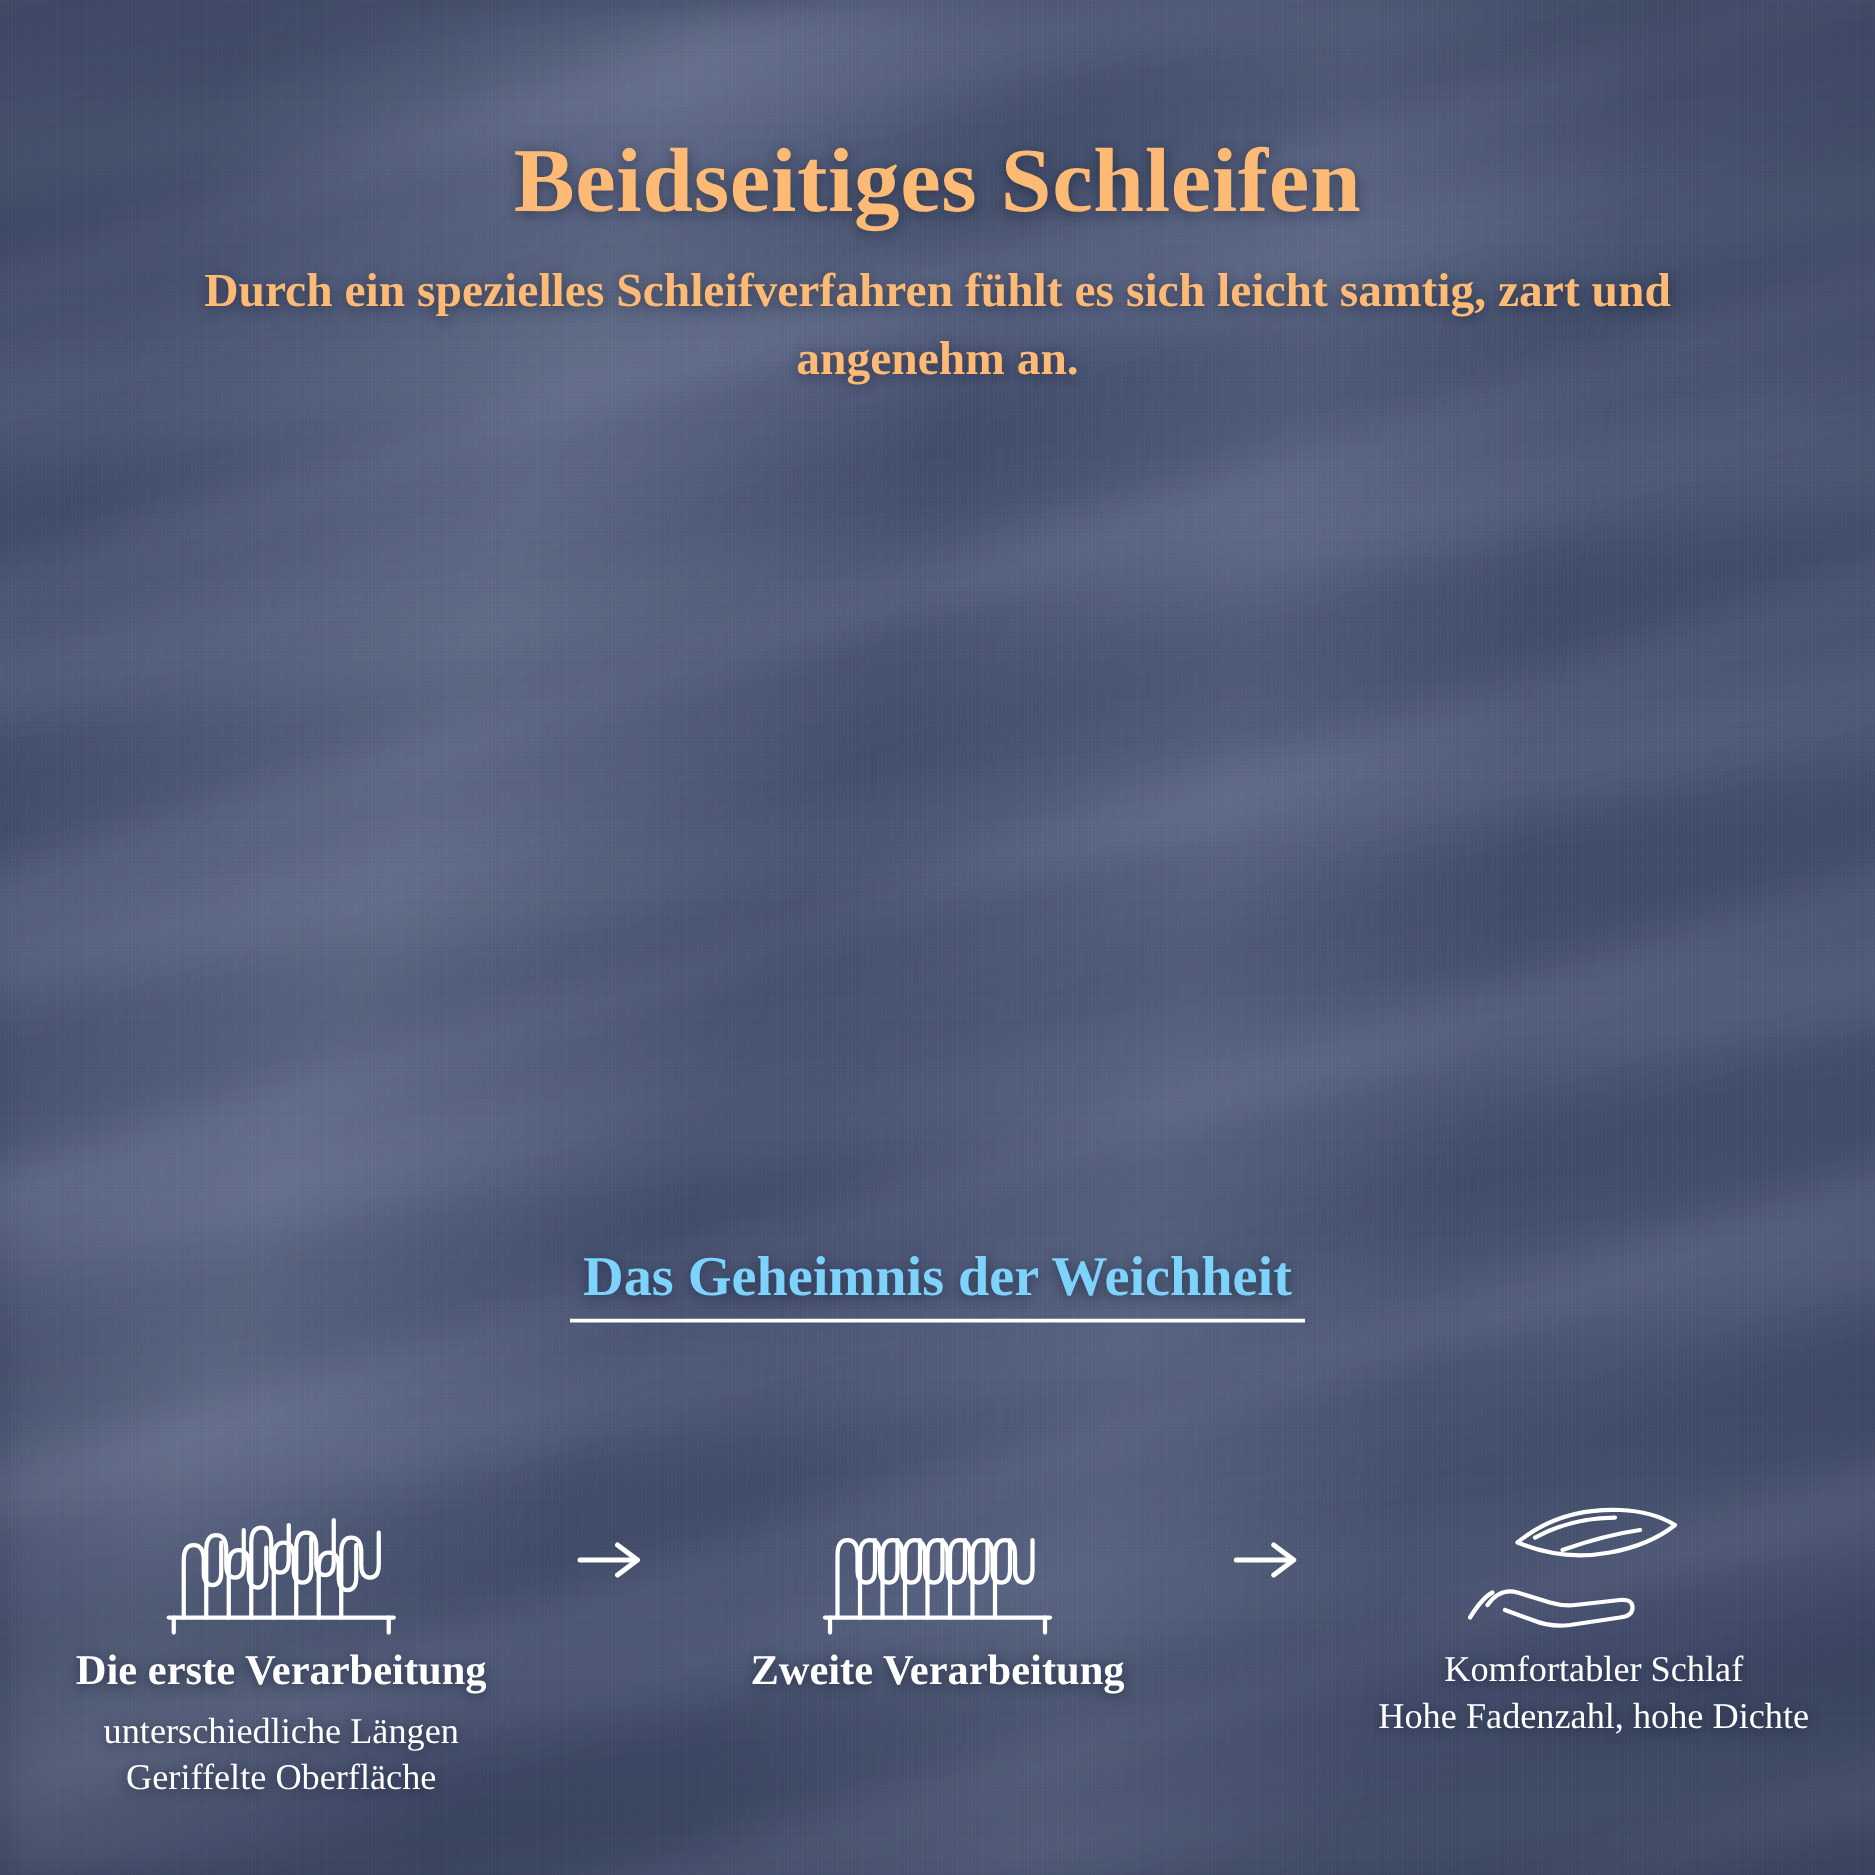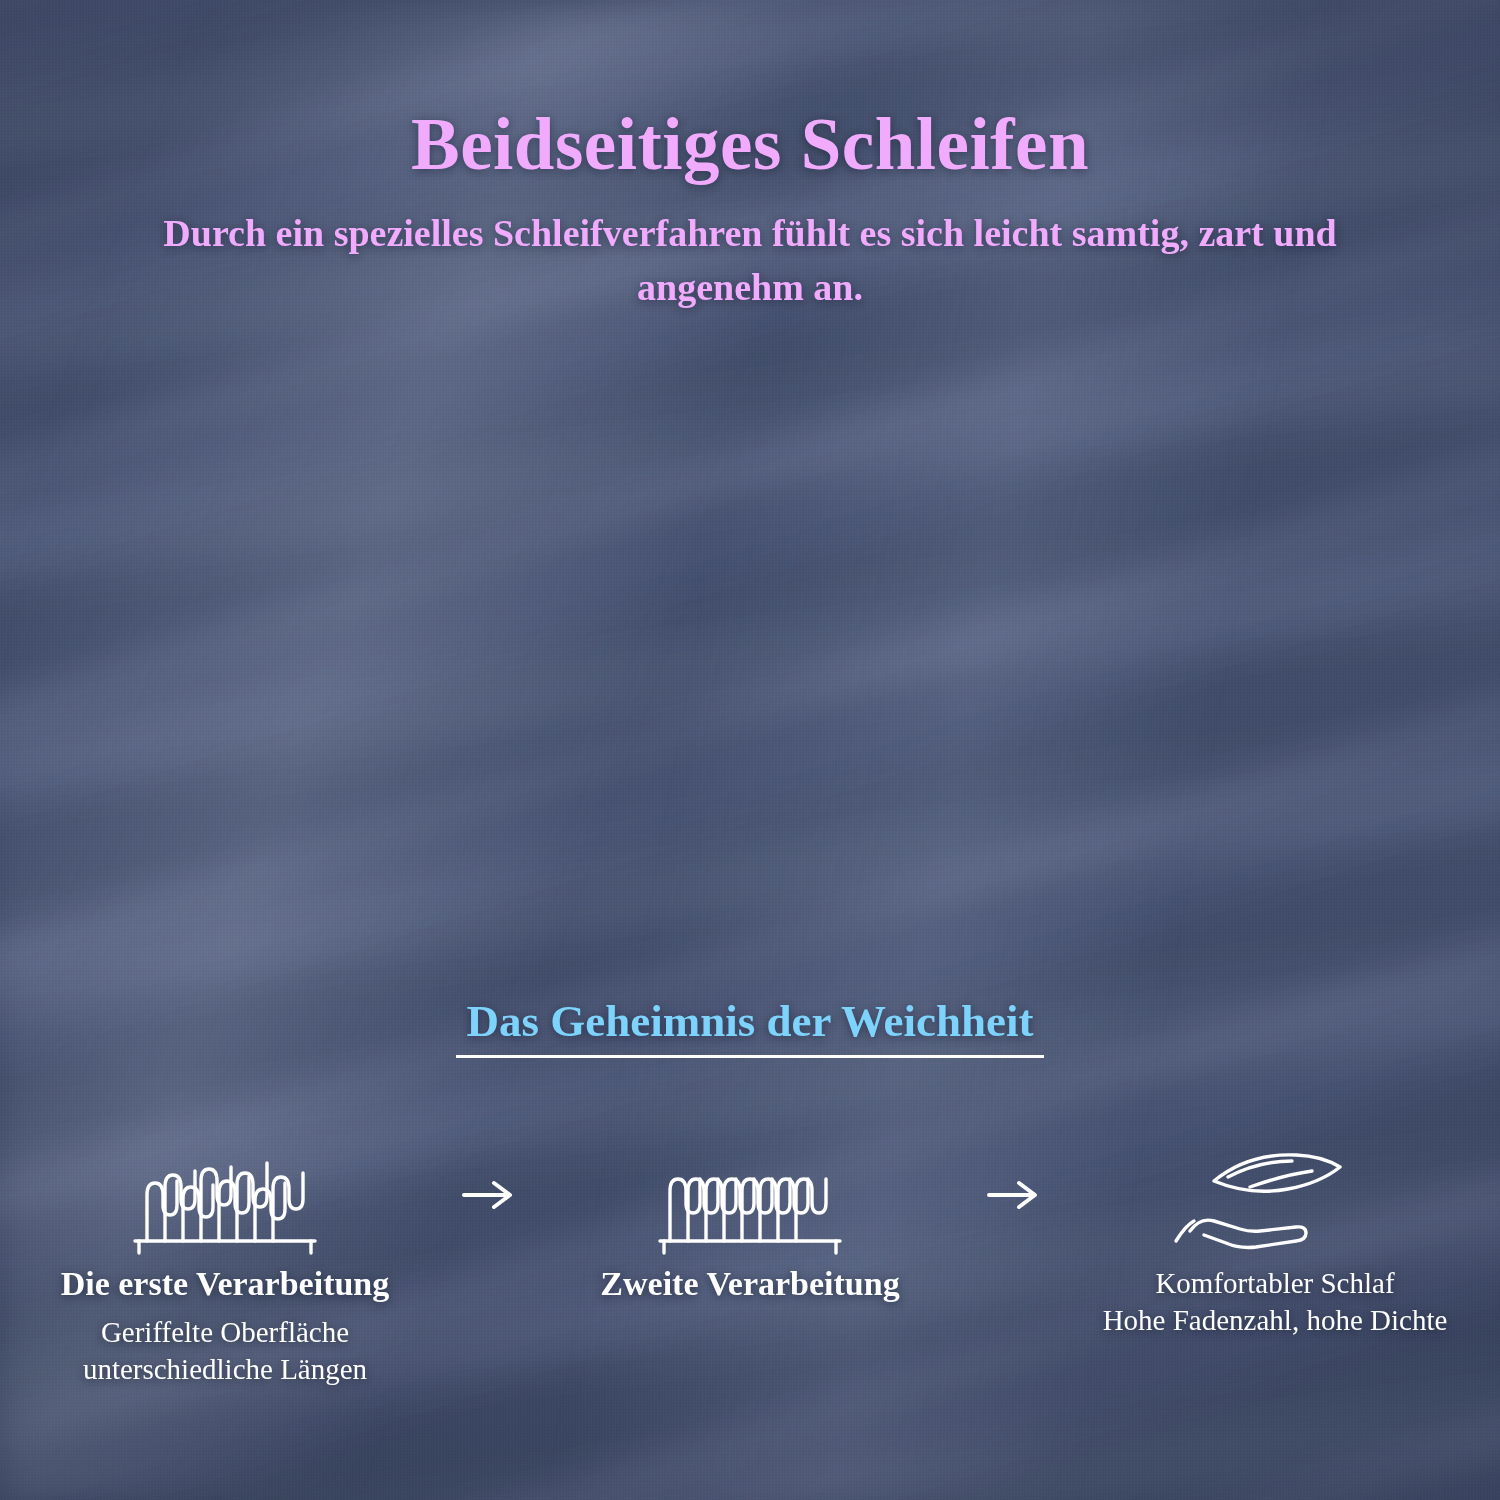--- a/index.html
+++ b/index.html
@@ -102,21 +102,21 @@
     opacity: 0.7;
   }
 
   
   .top-block {
     position: absolute;
     top: 108px;
     left: 0;
     width: 1500px;
     text-align: center;
-    color: #f0abfc;
+    color: #fdba74;
     text-shadow: 0 2px 10px rgba(10,16,36,0.45);
   }
   .headline {
     font-size: 73px;
     font-weight: 700;
     letter-spacing: 0.5px;
     line-height: 1.0;
     margin: 0 0 26px 0;
   }
   .subline {
@@ -140,21 +140,21 @@
     text-shadow: 0 2px 10px rgba(10,16,36,0.45);
   }
   .lower-title span {
     display: inline-block;
     border-bottom: 3px solid #ffffff;
     padding: 0 10px 8px 10px;
   }
 
   .steps {
     position: absolute;
-    top: 1135px;
+    top: 1188px;
     left: 0;
     width: 1500px;
     display: flex;
     align-items: flex-start;
     justify-content: center;
   }
   .step {
     width: 430px;
     text-align: center;
     color: #fff;
@@ -219,22 +219,22 @@
           <path d="M76 104 V44 q0-12 8-12 t8 12 v14 q0 10 7 10 t7-10 V30"></path>
           <path d="M94 104 V56 q0-12 8-12 t8 12 v10 q0 10 7 10 t7-10 V40"></path>
           <path d="M112 104 V48 q0-12 8-12 t8 12 v12 q0 10 7 10 t7-10 V26"></path>
           <path d="M130 104 V64 q0-12 8-12 t8 12 v8 q0 10 7 10 t7-10 V46"></path>
           <path d="M148 104 V52 q0-12 8-12 t8 12 v10 q0 10 7 10 t7-10 V36"></path>
           <path d="M10 104 H190"></path>
           <path d="M14 104 V116 M186 104 V116"></path>
         </svg>
       </div>
       <div class="step-title">Die erste Verarbeitung</div>
+      <div class="step-desc">unterschiedliche Längen</div>
       <div class="step-desc">Geriffelte Oberfläche</div>
-      <div class="step-desc">unterschiedliche Längen</div>
     </div>
 
     <div class="arrow">
       <svg width="56" height="34" viewBox="0 0 56 34" fill="none" stroke="#ffffff" stroke-width="4" stroke-linecap="round" stroke-linejoin="round">
         <path d="M4 17 H48"></path>
         <path d="M34 5 L50 17 L34 29"></path>
       </svg>
     </div>
 
     <div class="step">

